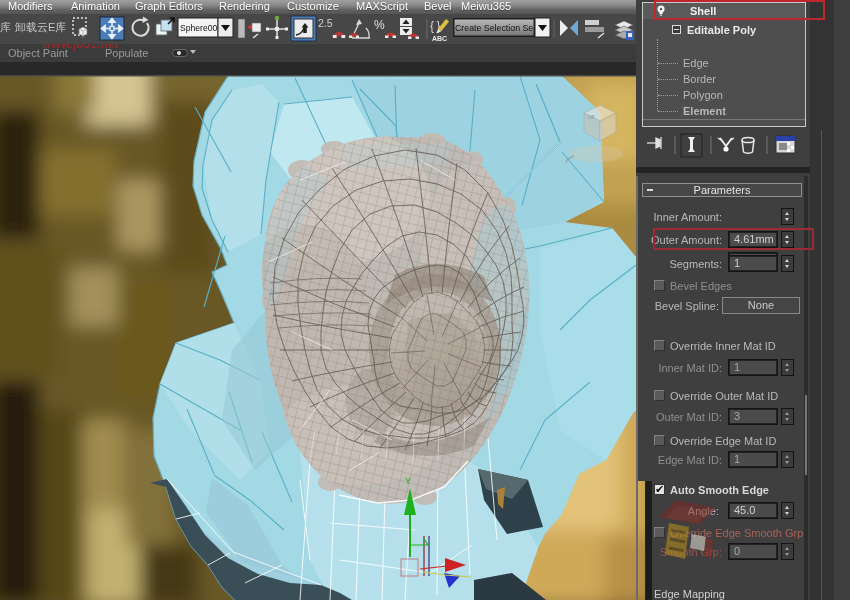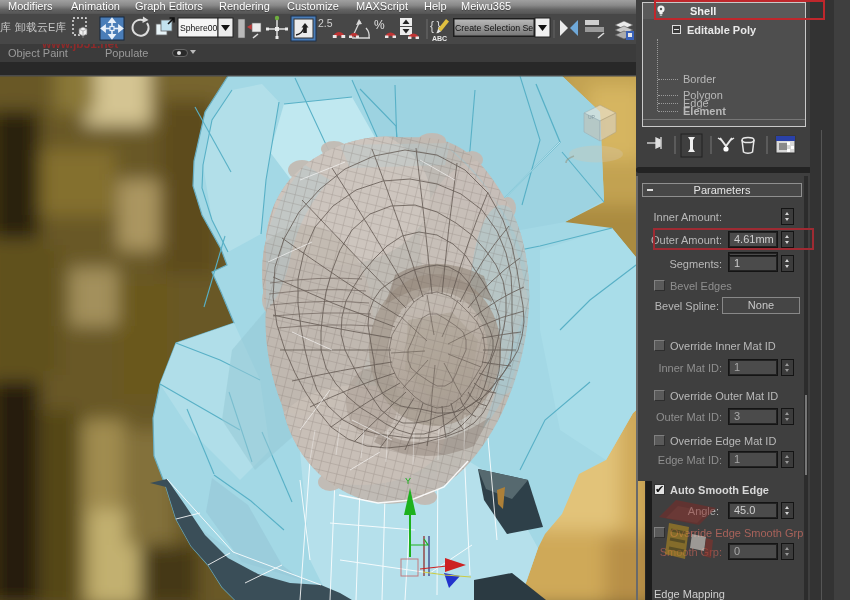--- a/index.html
+++ b/index.html
@@ -57,21 +57,21 @@
 <body>
 <div id="page">
 
   <div id="menubar" class="abs">
     <span style="left:8px">Modifiers</span>
     <span style="left:71px">Animation</span>
     <span style="left:135px">Graph&nbsp;Editors</span>
     <span style="left:219px">Rendering</span>
     <span style="left:287px">Customize</span>
     <span style="left:356px">MAXScript</span>
-    <span style="left:424px">Help</span>
+    <span style="left:424px">Bevel</span>
     <span style="left:461px">Meiwu365</span>
   </div>
 
   <div id="toolbar" class="abs">
   <svg width="652" height="31" viewBox="0 0 652 31">
 
     <text x="0" y="17" font-size="11" fill="#c8c8c8">库</text>
     <text x="15" y="17" font-size="11" fill="#c8c8c8">卸载云E库</text>
 
     <rect x="73" y="4" width="13" height="17" fill="none" stroke="#e8e8e8" stroke-width="1.4" stroke-dasharray="2 2"></rect>
@@ -428,21 +428,21 @@
           <circle cx="6" cy="5" r="1.2" fill="#555"></circle>
         </svg>
         <b class="abs" style="left:47px;color:#f0f0f0;">Shell</b>
       </div>
       <div class="mrow" style="top:19px;margin-left:20px;">
         <span class="abs" style="left:9px;top:3px;width:9px;height:9px;background:#3a3a3a;border:1px solid #ddd;"></span>
         <span class="abs" style="left:11px;top:7px;width:5px;height:1px;background:#ddd;"></span>
         <b class="abs" style="left:24px;color:#e8e8e8;">Editable Poly</b>
       </div>
       <div class="abs" style="left:14px;top:36px;width:1px;height:72px;border-left:1px dotted #9a9a9a;"></div>
-      <div class="mrow" style="top:52px;margin-top:40px;">
+      <div class="mrow" style="top:52px;">
           <span class="abs" style="left:15px;top:8px;width:20px;border-top:1px dotted #9a9a9a;"></span>
           <span class="abs" style="left:40px;">Edge</span>
         </div>
       <div class="mrow" style="top:68px;text-align:right;">
           <span class="abs" style="left:15px;top:8px;width:20px;border-top:1px dotted #9a9a9a;"></span>
           <span class="abs" style="left:40px;">Border</span>
         </div>
       <div class="mrow" style="top:84px;">
           <span class="abs" style="left:15px;top:8px;width:20px;border-top:1px dotted #9a9a9a;"></span>
           <span class="abs" style="left:40px;">Polygon</span>

